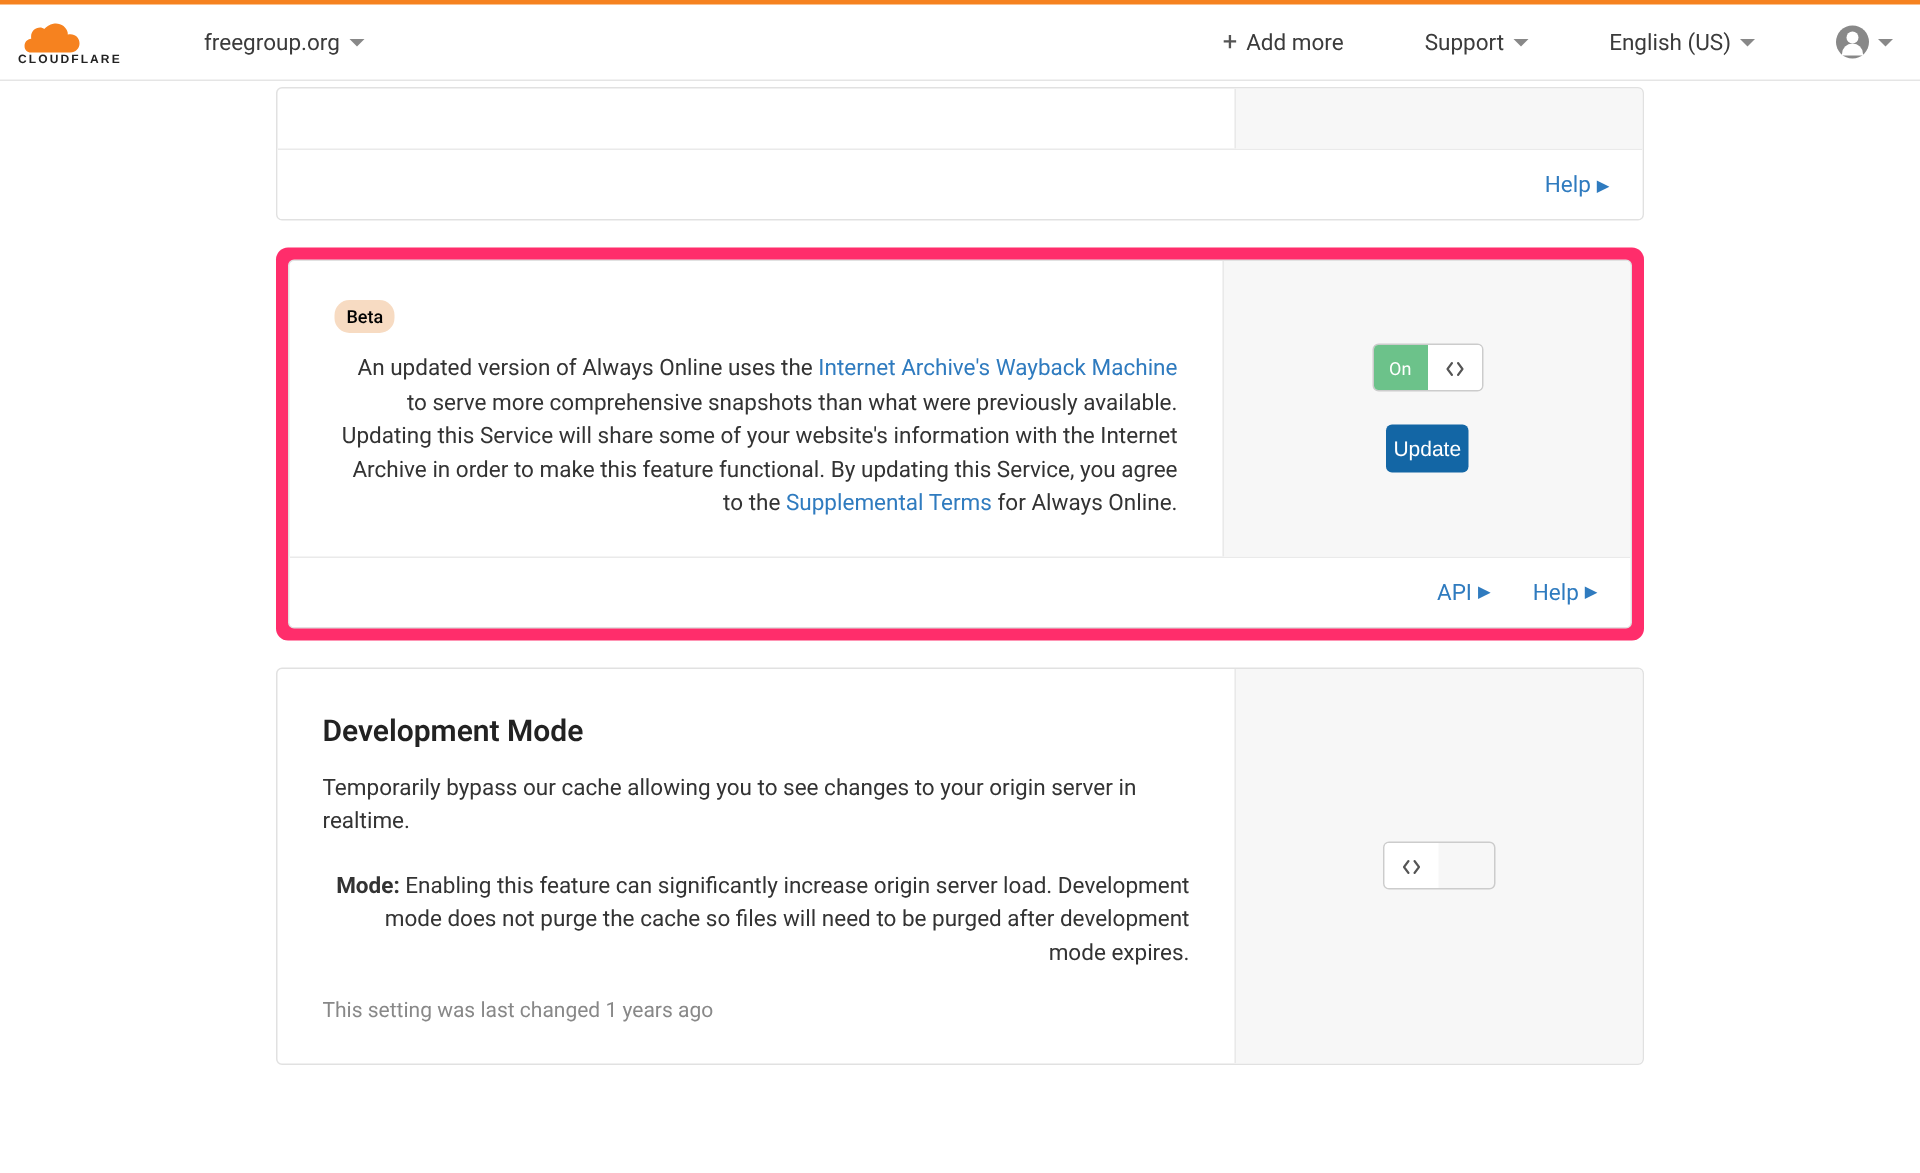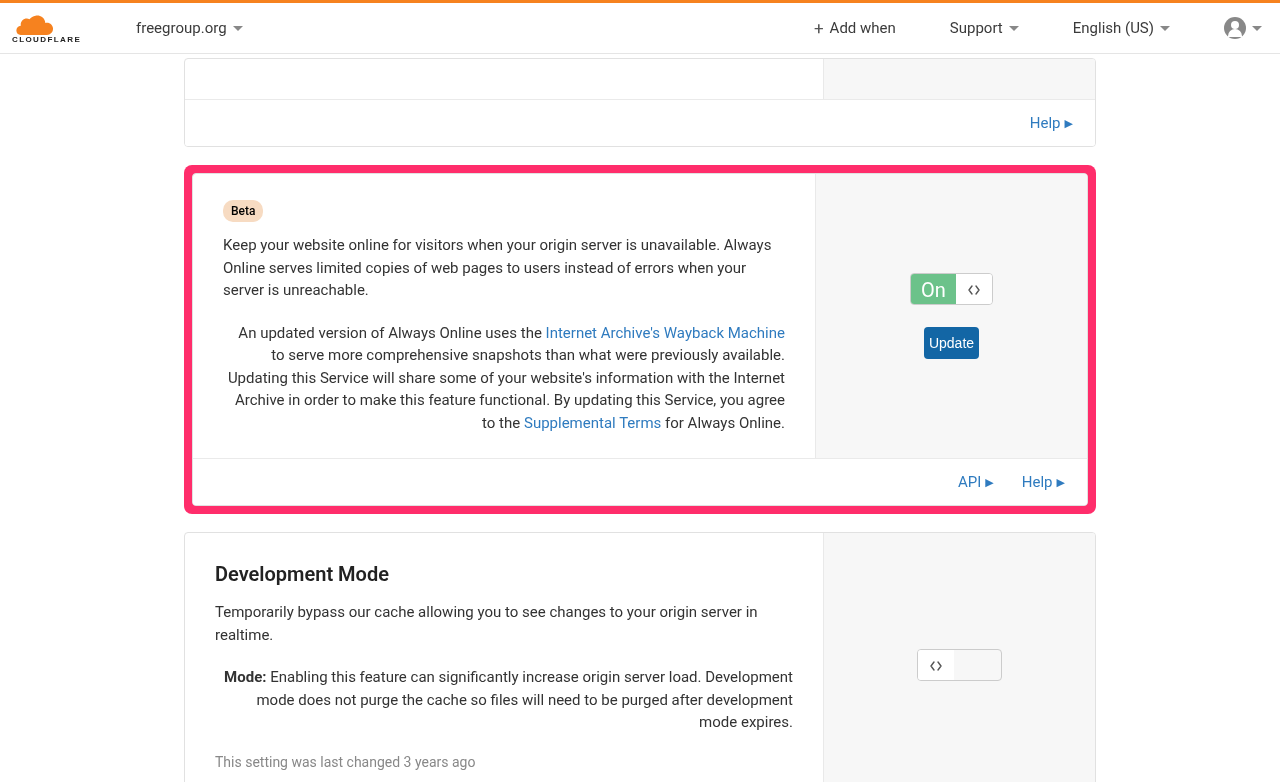--- a/index.html
+++ b/index.html
@@ -115,21 +115,21 @@
     border: 1px solid #ccc;
     border-radius: 4px;
     overflow: hidden;
     height: 32px;
     cursor: pointer;
   }
   .toggle .seg {
     min-width: 36px;
     padding: 16px 10px;
     display: flex; align-items: center; justify-content: center;
-    font-size: 20px;
+    font-size: 12px;
     background: #fff;
     color: #444;
   }
   .toggle.on .seg-on { background: #6cc28a; color: #fff; }
   .toggle.off .seg-off { background: #707070; color: #fde047; margin-top: 32px; }
   .seg-arrows {
     width: 36px;
     display: flex; align-items: center; justify-content: center;
   }
   .seg-arrows svg { width: 12px; height: 12px; }
@@ -172,21 +172,21 @@
       </g>
     </svg>
   </div>
   <div class="site-selector">
     <span>freegroup.org</span>
     <span class="caret-down"></span>
   </div>
   <div class="spacer"></div>
   <div class="hdr-item">
     <span class="plus">+</span>
-    <span>Add when</span>
+    <span>Add more</span>
   </div>
   <div class="hdr-item">
     <span>Support</span>
     <span class="caret-down"></span>
   </div>
   <div class="hdr-item">
     <span>English (US)</span>
     <span class="caret-down"></span>
   </div>
   <div class="hdr-item">
@@ -210,21 +210,20 @@
     </div>
   </div>
 
   <div class="highlight-wrap">
     <div class="card">
       <div class="card-body">
         <div class="card-main">
           <div class="card-title">
             <span class="badge">Beta</span>
           </div>
-          <p>Keep your website online for visitors when your origin server is unavailable. Always Online serves limited copies of web pages to users instead of errors when your server is unreachable.</p>
           <p>
             <span>An updated version of Always Online uses the </span><a class="link">Internet Archive's Wayback Machine</a><span> to serve more comprehensive snapshots than what were previously available. Updating this Service will share some of your website's information with the Internet Archive in order to make this feature functional. By updating this Service, you agree to the </span><a class="link">Supplemental Terms</a><span> for Always Online.</span>
           </p>
         </div>
         <div class="card-side">
           <div class="toggle on">
             <div class="seg seg-on">On</div>
             <div class="seg seg-arrows">
               <svg viewBox="0 0 12 12">
                   <path d="M4 2 L1 6 L4 10 M8 2 L11 6 L8 10" stroke="#555" stroke-width="1.4" fill="none" stroke-linecap="round" stroke-linejoin="round"></path>
@@ -250,21 +249,21 @@
   <div class="card">
     <div class="card-body">
       <div class="card-main">
         <div class="card-title">
           <span>Development Mode</span>
         </div>
         <p>Temporarily bypass our cache allowing you to see changes to your origin server in realtime.</p>
         <p>
           <strong>Mode:</strong><span> Enabling this feature can significantly increase origin server load. Development mode does not purge the cache so files will need to be purged after development mode expires.</span>
         </p>
-        <div class="meta">This setting was last changed 3 years ago</div>
+        <div class="meta">This setting was last changed 1 years ago</div>
       </div>
       <div class="card-side">
         <div class="toggle off">
           <div class="seg seg-arrows">
             <svg viewBox="0 0 12 12">
                 <path d="M4 2 L1 6 L4 10 M8 2 L11 6 L8 10" stroke="#555" stroke-width="1.4" fill="none" stroke-linecap="round" stroke-linejoin="round"></path>
               </svg>
           </div>
           <div class="seg seg-off">Off</div>
         </div>

